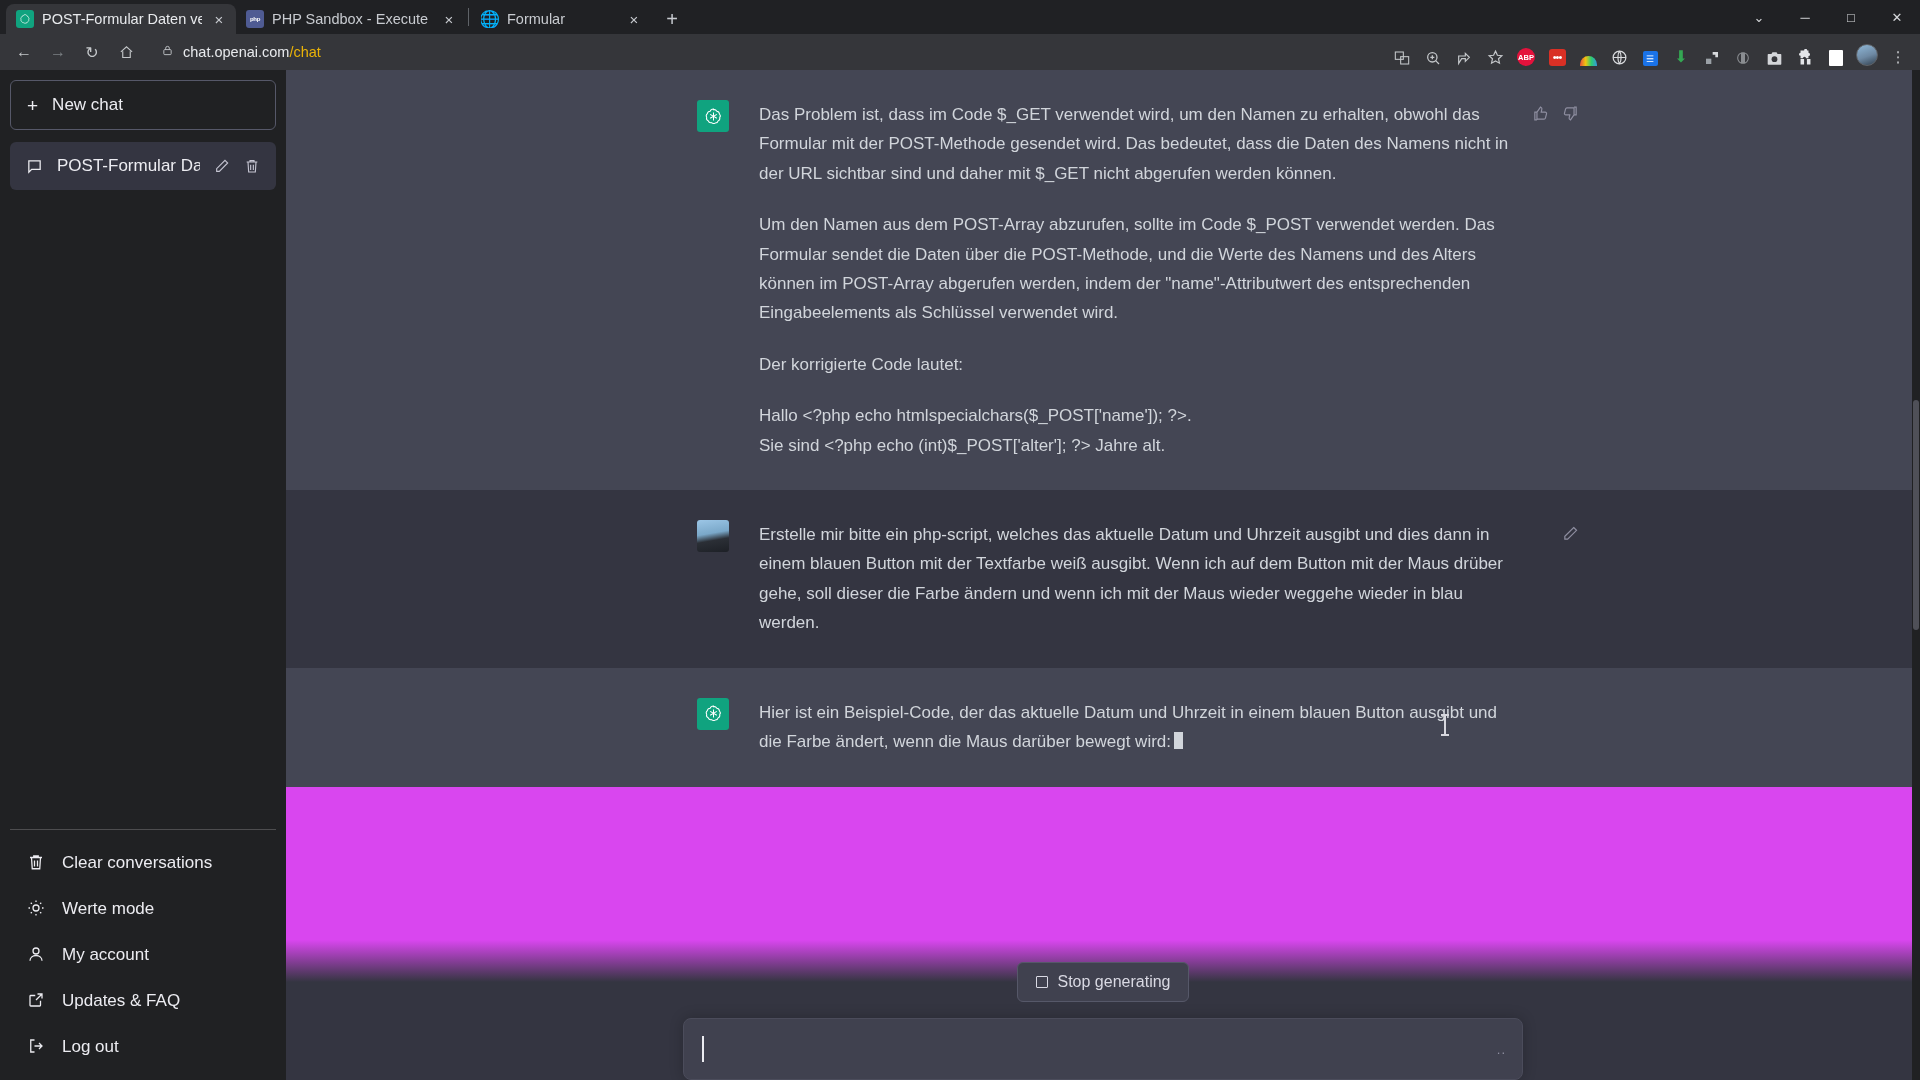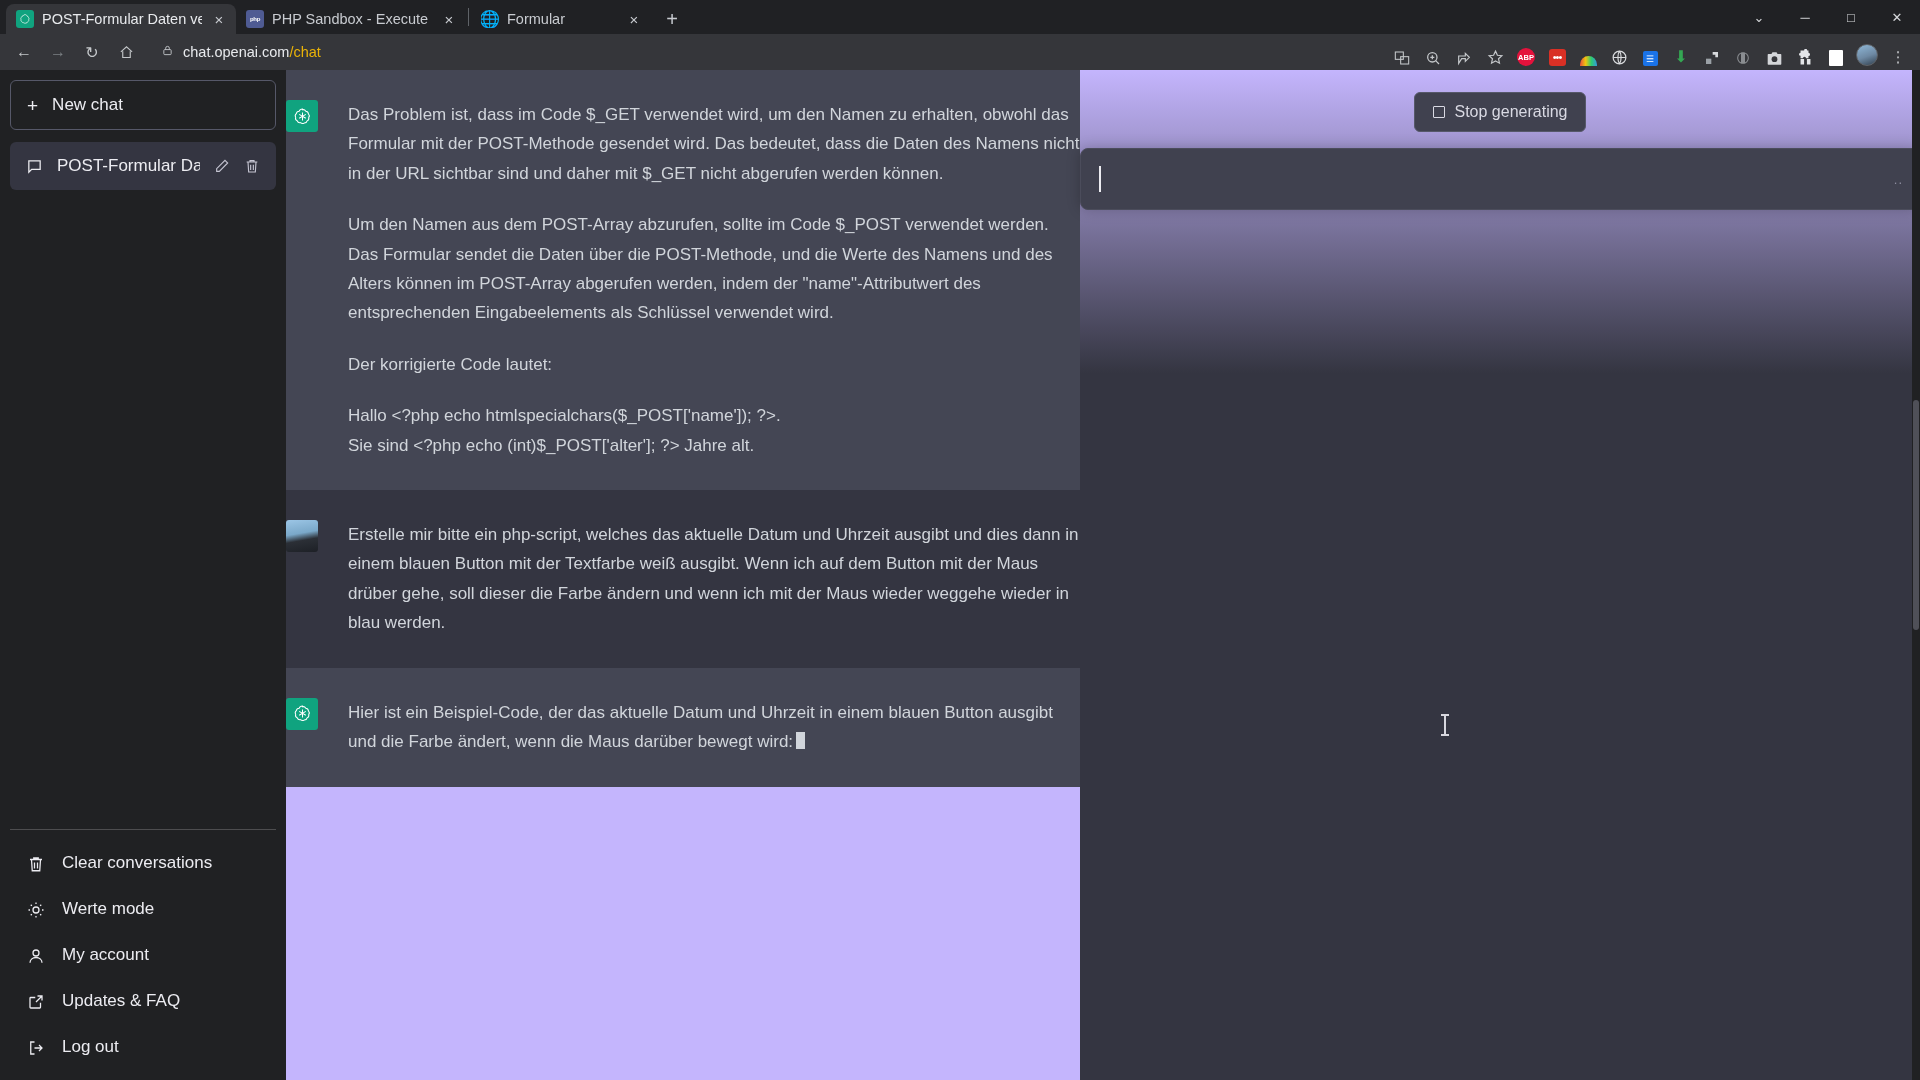--- a/index.html
+++ b/index.html
@@ -121,29 +121,29 @@
   .chat-list { flex: 0 0 auto; }
   .chat-item {
     display: flex; align-items: center; gap: 14px;
     background: #343541; border-radius: 6px; padding: 14px 16px;
   }
   .chat-item .label { flex: 1 1 auto; white-space: nowrap; overflow: hidden; }
   .chat-item .act { width: 20px; color: #c5c5d2; display: flex; align-items: center; justify-content: center;}
   .sidebar-spacer { flex: 1 1 auto; }
   .sidebar-bottom { border-top: 1px solid #4d4d4f; padding-top: 10px; }
   .nav-item {
-    display: flex; align-items: flex-end; gap: 16px;
+    display: flex; align-items: flex-start; gap: 16px;
     padding: 13px 16px; border-radius: 6px; color: #ececf1;
   }
   .nav-item .ico { width: 20px; flex: 0 0 20px; display: flex; align-items: center; justify-content: center; }
 
   
   .chat-area {
-    flex: 1 1 auto; display: flex; flex-direction: row;
-    position: relative; background: #c4b5fd; overflow: hidden;
+    flex: 1 1 auto; display: flex; flex-direction: column;
+    position: relative; background: #d946ef; overflow: hidden;
   }
   .thread { flex: 1 1 auto; overflow: hidden; }
   .msg { display: flex; justify-content: center; padding: 30px 0; position: relative; }
   .msg.assistant { background: #444654; }
   .msg.user { background: #343541; }
   .msg-inner {
     width: 812px; display: flex; gap: 30px; position: relative;
   }
   .msg-avatar {
     width: 32px; height: 32px; flex: 0 0 32px; border-radius: 3px;

